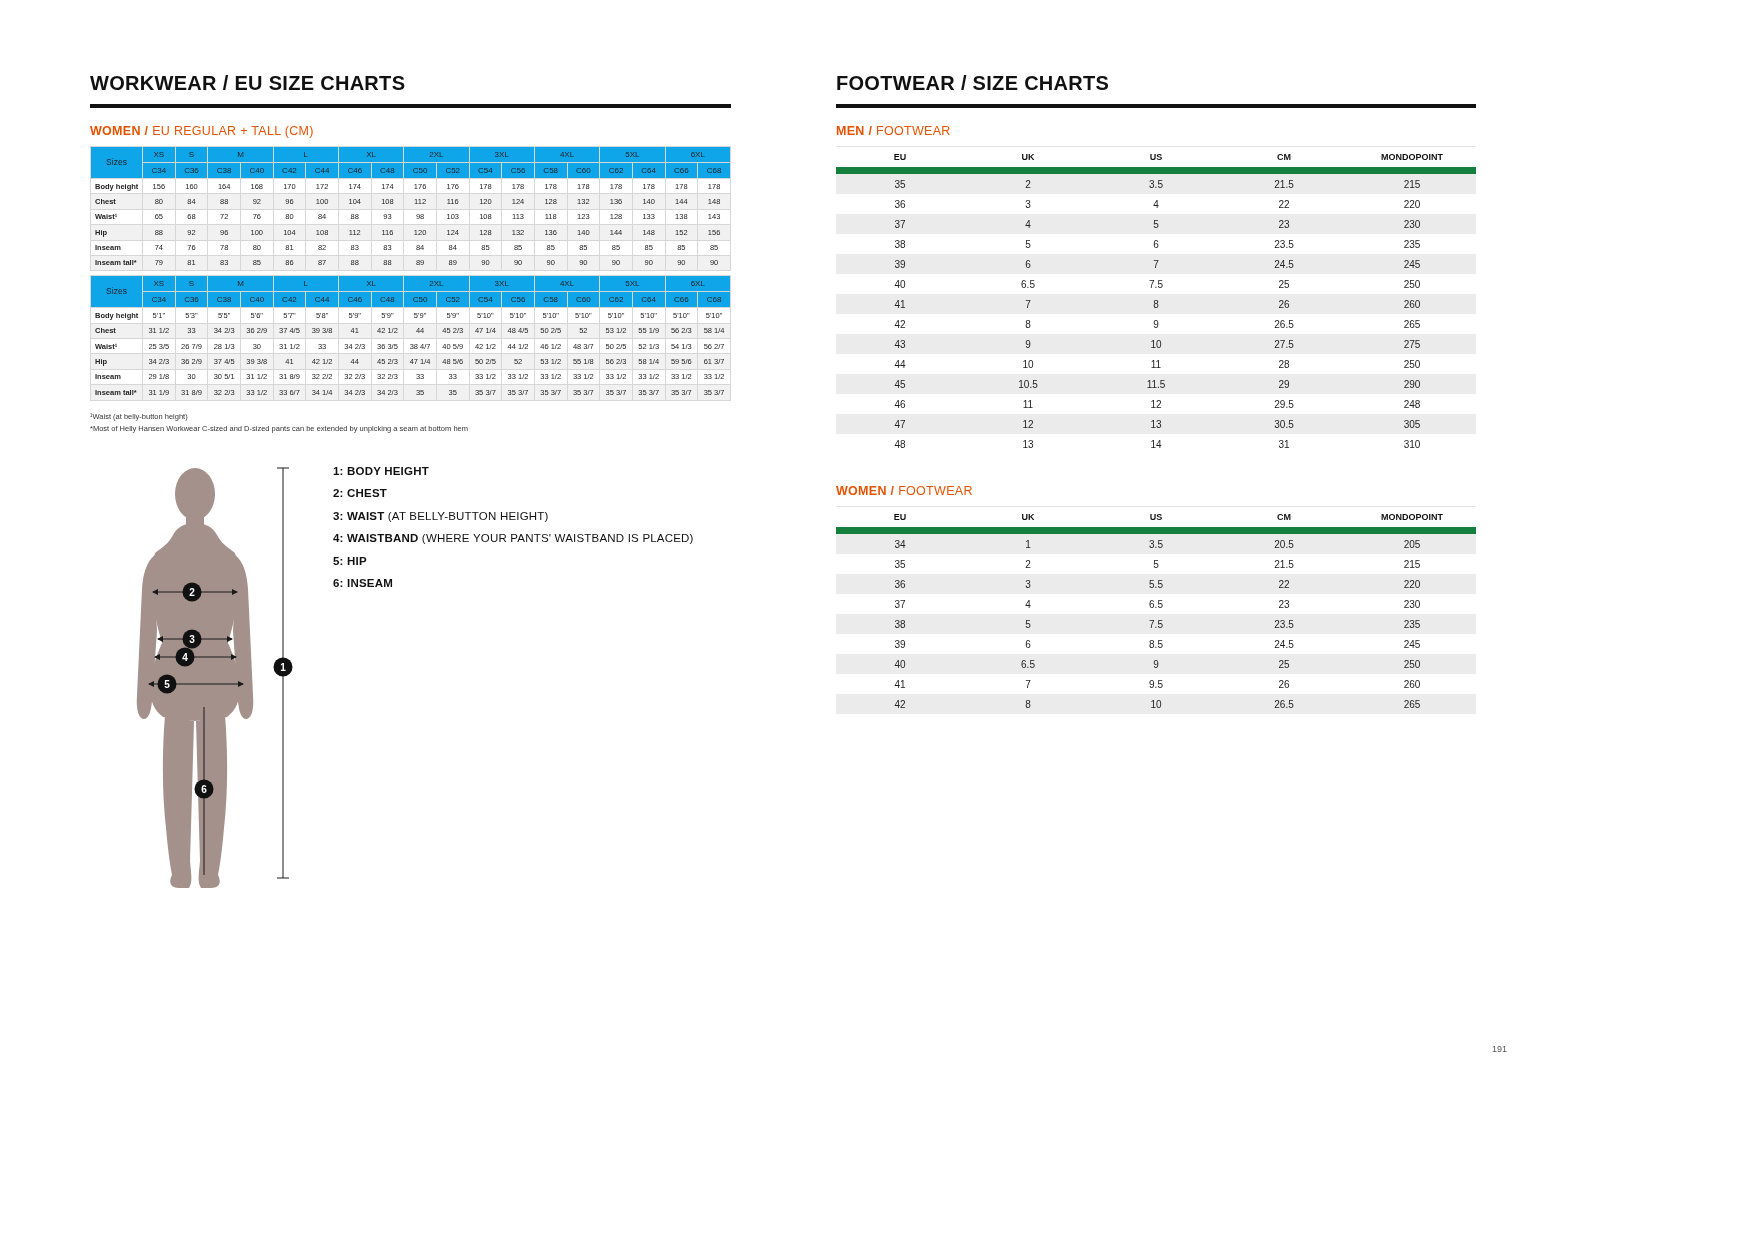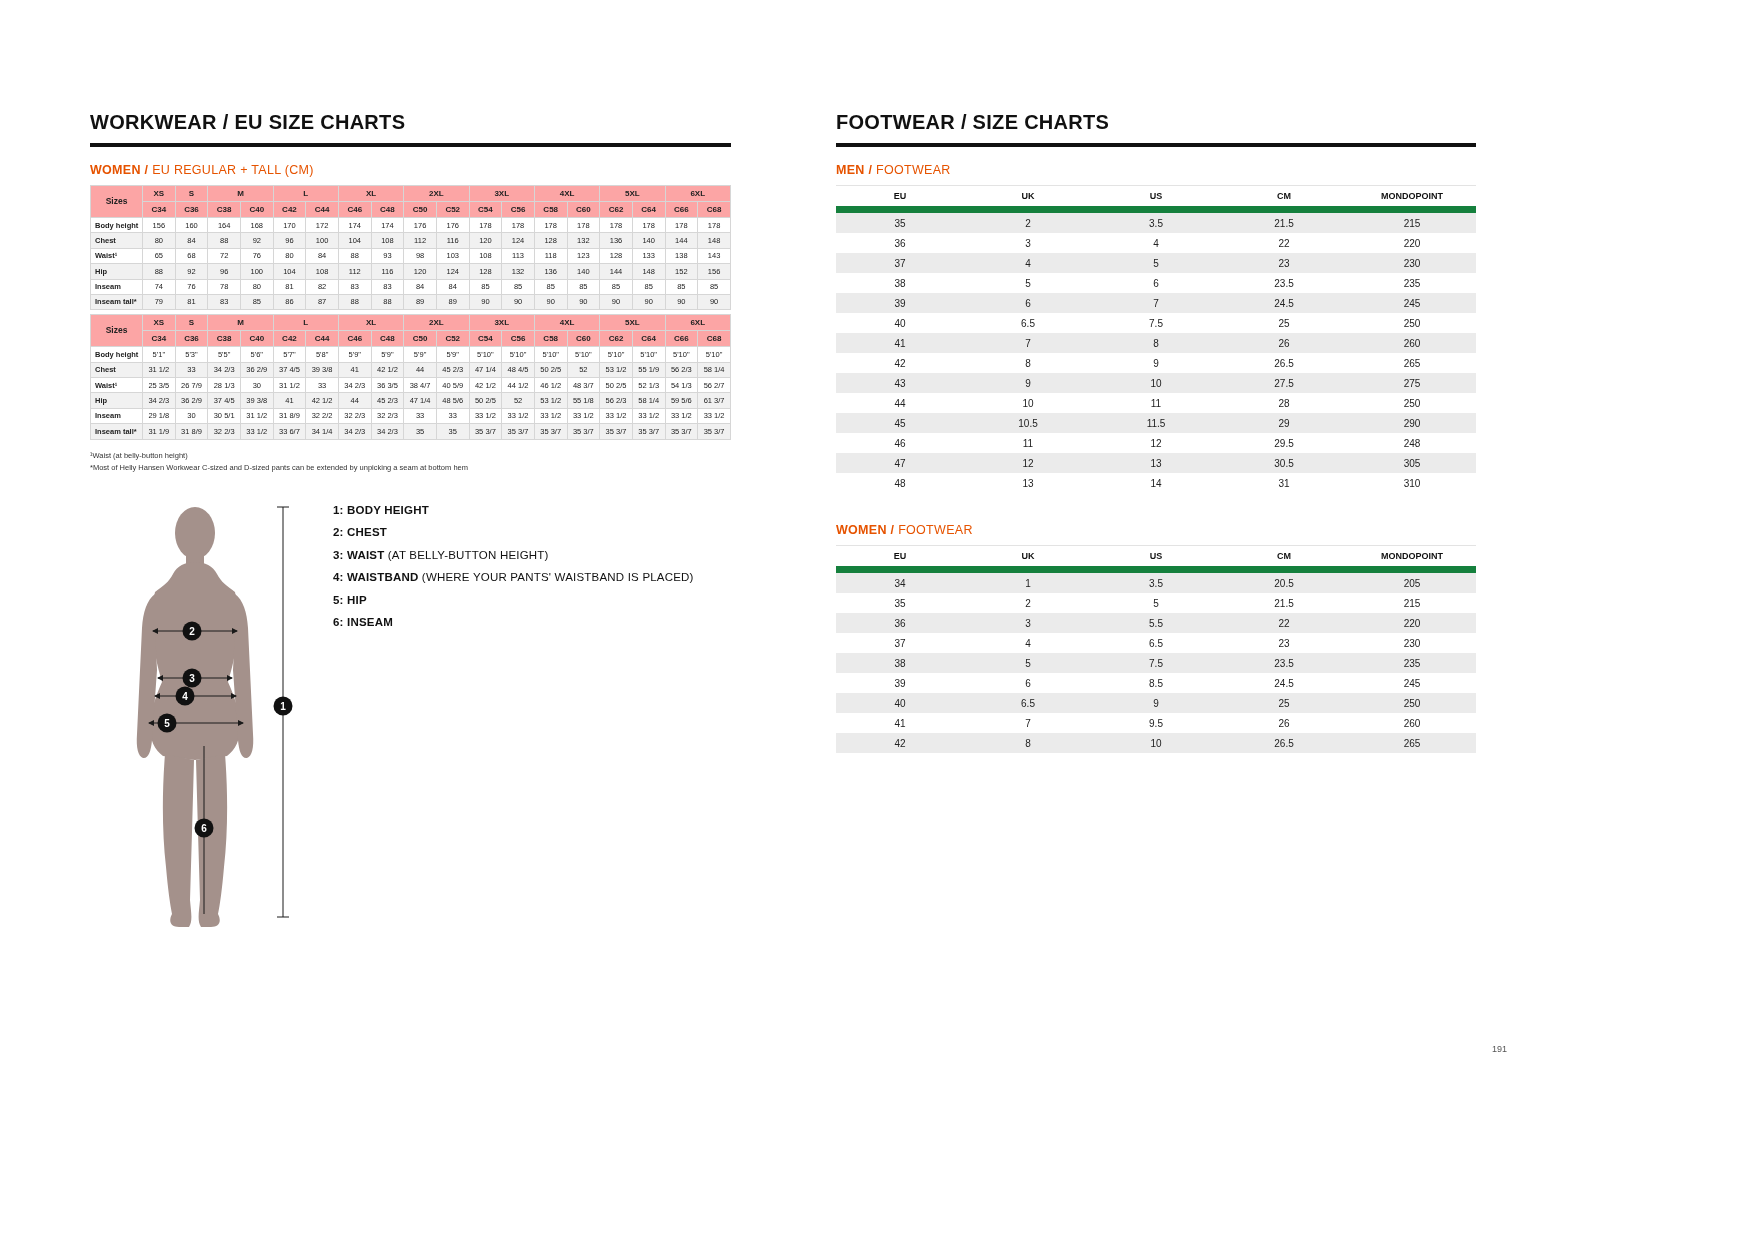--- a/index.html
+++ b/index.html
@@ -1,31 +1,31 @@
 <!DOCTYPE html>
 <html><head>
 <meta charset="utf-8">
 <style>
   html,body{margin:0;padding:0;background:#ffffff;}
   body{font-family:"Liberation Sans","DejaVu Sans",sans-serif;color:#111;}
   .page{position:relative;width:1755px;height:1240px;background:#fff;overflow:hidden;}
-  .col{position:absolute;top:72px;margin-top:39px;}
+  .col{position:absolute;top:72px;}
   .col-left{left:90px;width:641px;}
   .col-right{left:836px;width:640px;}
 
   h1.section{font-size:20px;font-weight:bold;letter-spacing:.3px;color:#111;
     margin:0;padding-bottom:9px;border-bottom:4px solid #111;}
   .sublabel{margin:16px 0 8px;font-size:12.5px;letter-spacing:.3px;color:#e65300;}
   .sublabel .b{font-weight:bold;}
 
   
   table.sz{width:100%;border-collapse:collapse;table-layout:fixed;margin-top:4px;}
   .sz th,.sz td{border:1px solid #d6d6d6;font-size:7.5px;text-align:center;
     padding:2.5px 0;line-height:1.25;color:#222;overflow:hidden;white-space:nowrap;}
-  .sz thead th{background:#fca5a5;font-weight:bold;font-size:8px;}
+  .sz thead th{background:#0ea5e9;font-weight:normal;font-size:8px;}
   .sz thead th.corner{font-size:8.5px;}
   .sz tbody th.rowlabel{text-align:left;padding-left:4px;font-weight:bold;}
   .sz tbody tr:nth-child(even){background:#f1f1f1;}
 
   .footnotes{margin-top:10px;font-size:7.5px;color:#333;line-height:1.6;}
 
   .measure-head{margin-top:26px;}
   .measure-row{display:flex;margin-top:28px;}
   .figure-svg{margin-left:35px;flex:0 0 auto;}
   .legend{margin-left:8px;padding-top:2px;}

